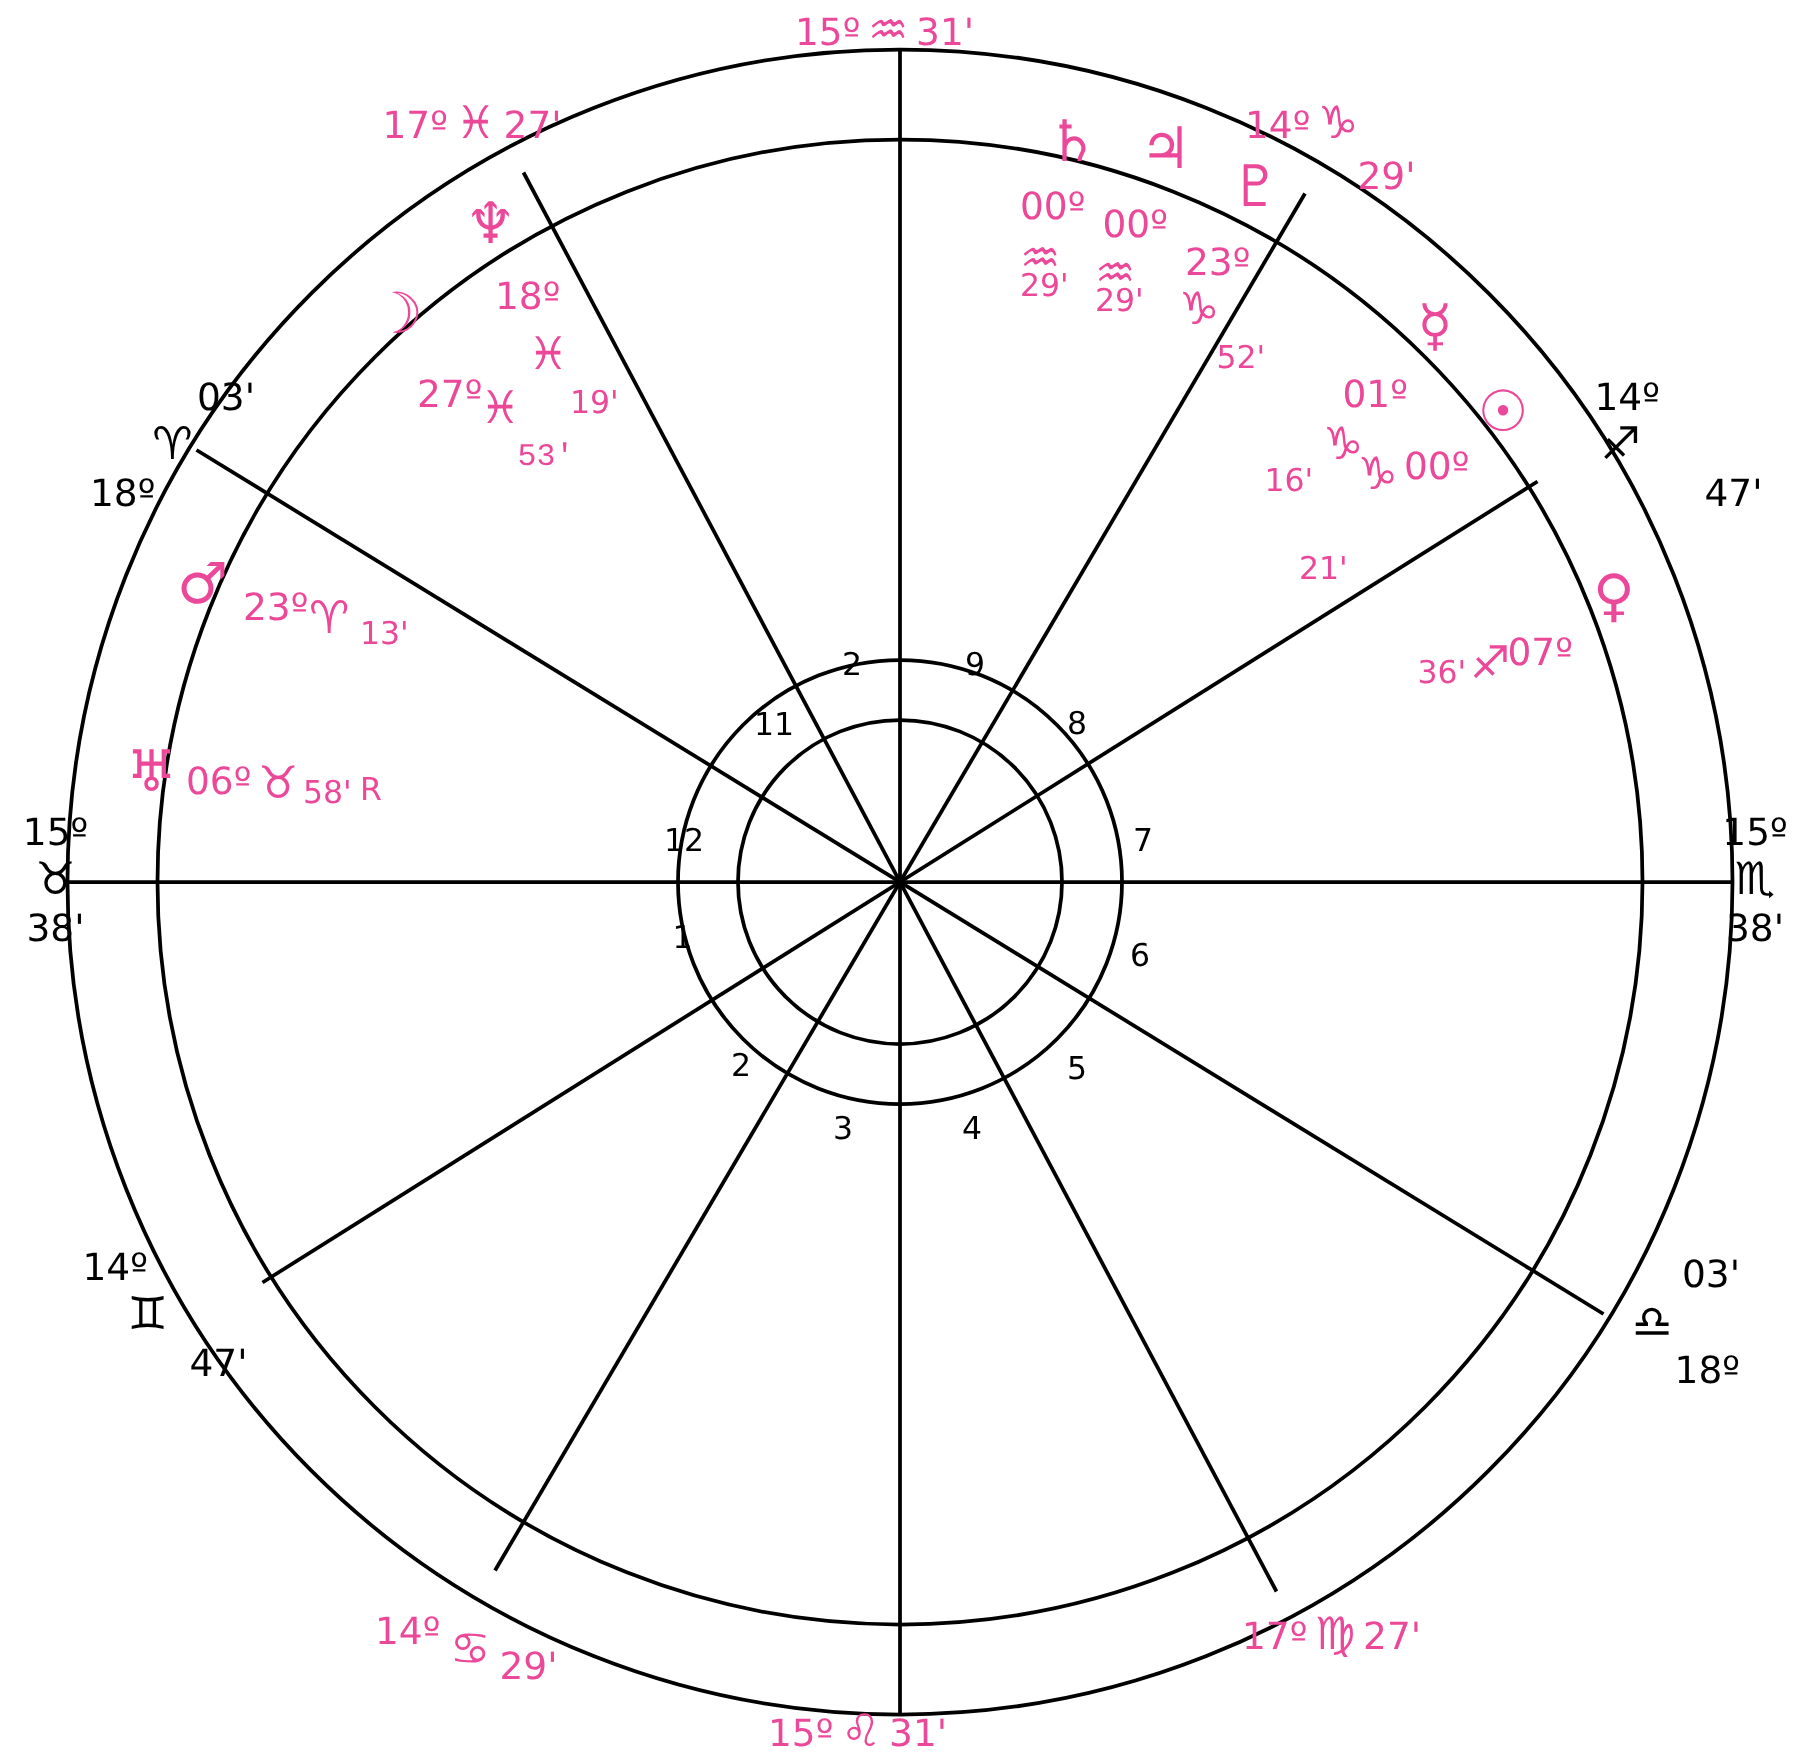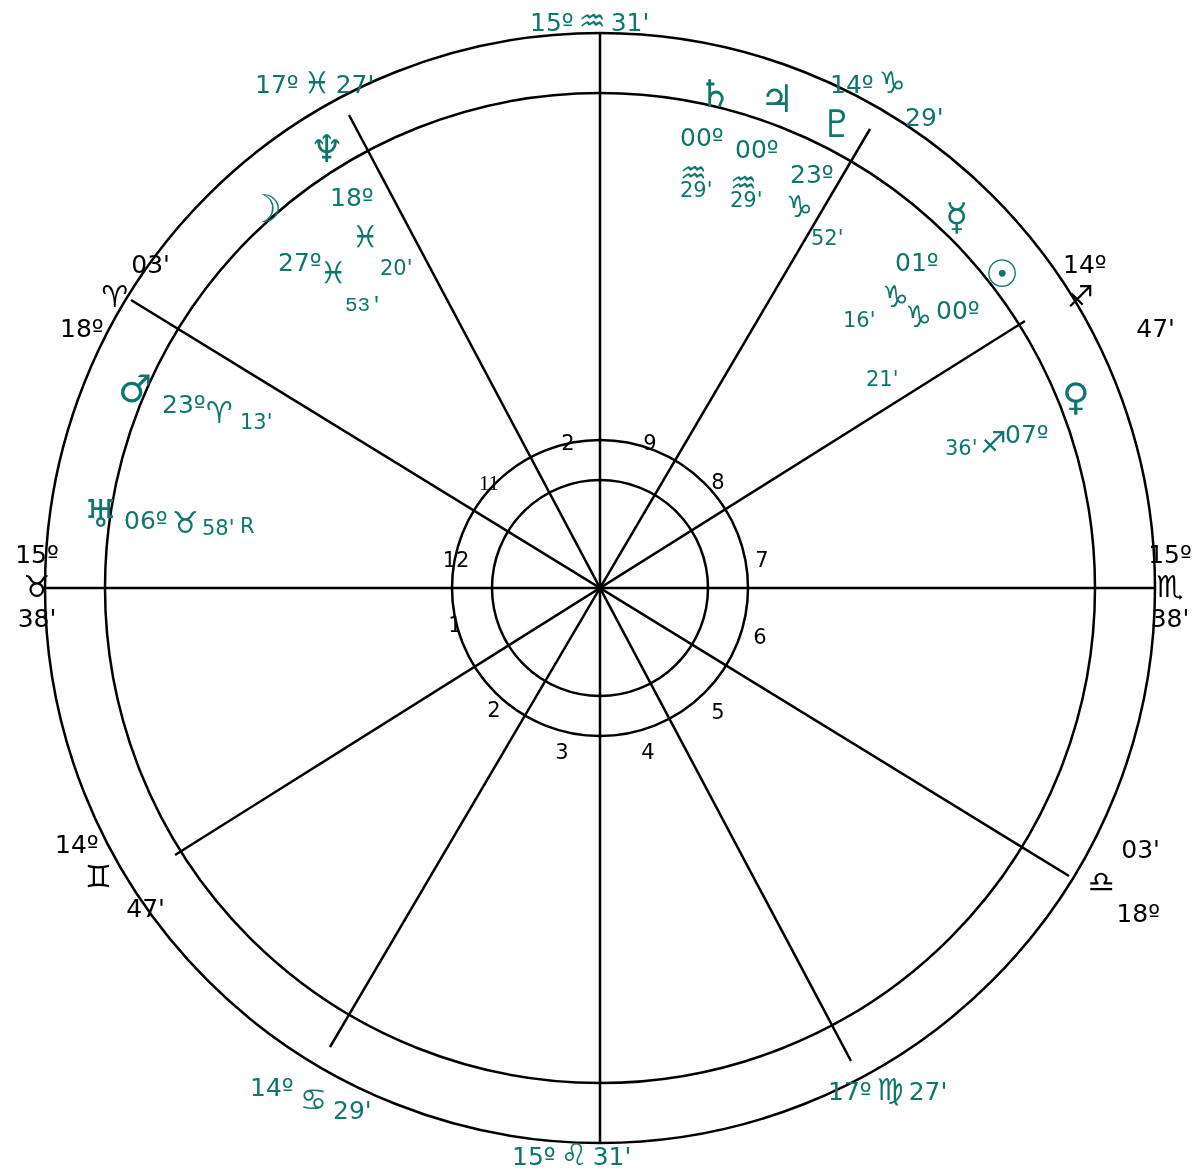--- a/index.html
+++ b/index.html
@@ -19,21 +19,21 @@
     position: absolute;
     left: 0;
     top: 0;
     width: 1200px;
     height: 1176px;
   }
   .lbl {
     position: absolute;
     white-space: nowrap;
     line-height: 1.0;
-    color: #0f766e;
+    color: #ec4899;
   }
   .deg {
     font-size: 25px;
   }
   .min {
     font-size: 21px;
   }
   .glyph {
     font-family: "DejaVu Sans", sans-serif;
     font-size: 30px;
@@ -184,21 +184,21 @@
   <div class="lbl glyph-lg" style="left:310px; top:130px;">
     <span>♆</span>
   </div>
   <div class="lbl deg" style="left:330px; top:185px;">
     <span>18º</span>
   </div>
   <div class="lbl glyph" style="left:352px; top:222px;">
     <span>♓</span>
   </div>
   <div class="lbl min" style="left:380px; top:258px;">
-    <span>20'</span>
+    <span>19'</span>
   </div>
 
   <div class="lbl glyph-lg" style="left:698px; top:75px;">
     <span>♄</span>
   </div>
   <div class="lbl deg" style="left:680px; top:125px;">
     <span>00º</span>
   </div>
   <div class="lbl glyph" style="left:680px; top:158px;">
     <span>♒</span>
@@ -304,16 +304,16 @@
   <div class="house-num" style="left:455px; top:625px;"><span>1</span></div>
   <div class="house-num" style="left:494px; top:710px;"><span>2</span></div>
   <div class="house-num" style="left:562px; top:752px;"><span>3</span></div>
   <div class="house-num" style="left:648px; top:752px;"><span>4</span></div>
   <div class="house-num" style="left:718px; top:712px;"><span>5</span></div>
   <div class="house-num" style="left:760px; top:637px;"><span>6</span></div>
   <div class="house-num" style="left:762px; top:560px;"><span>7</span></div>
   <div class="house-num" style="left:718px; top:482px;"><span>8</span></div>
   <div class="house-num" style="left:650px; top:443px;"><span>9</span></div>
   <div class="house-num" style="left:568px; top:443px;"><span>2</span></div>
-  <div class="house-num" style="left:489px; top:483px;font-family:Liberation Serif, serif;"><span>11</span></div>
+  <div class="house-num" style="left:516px; top:483px;"><span>11</span></div>
   <div class="house-num" style="left:456px; top:560px;"><span>12</span></div>
 
 </div>
 
 </body></html>

